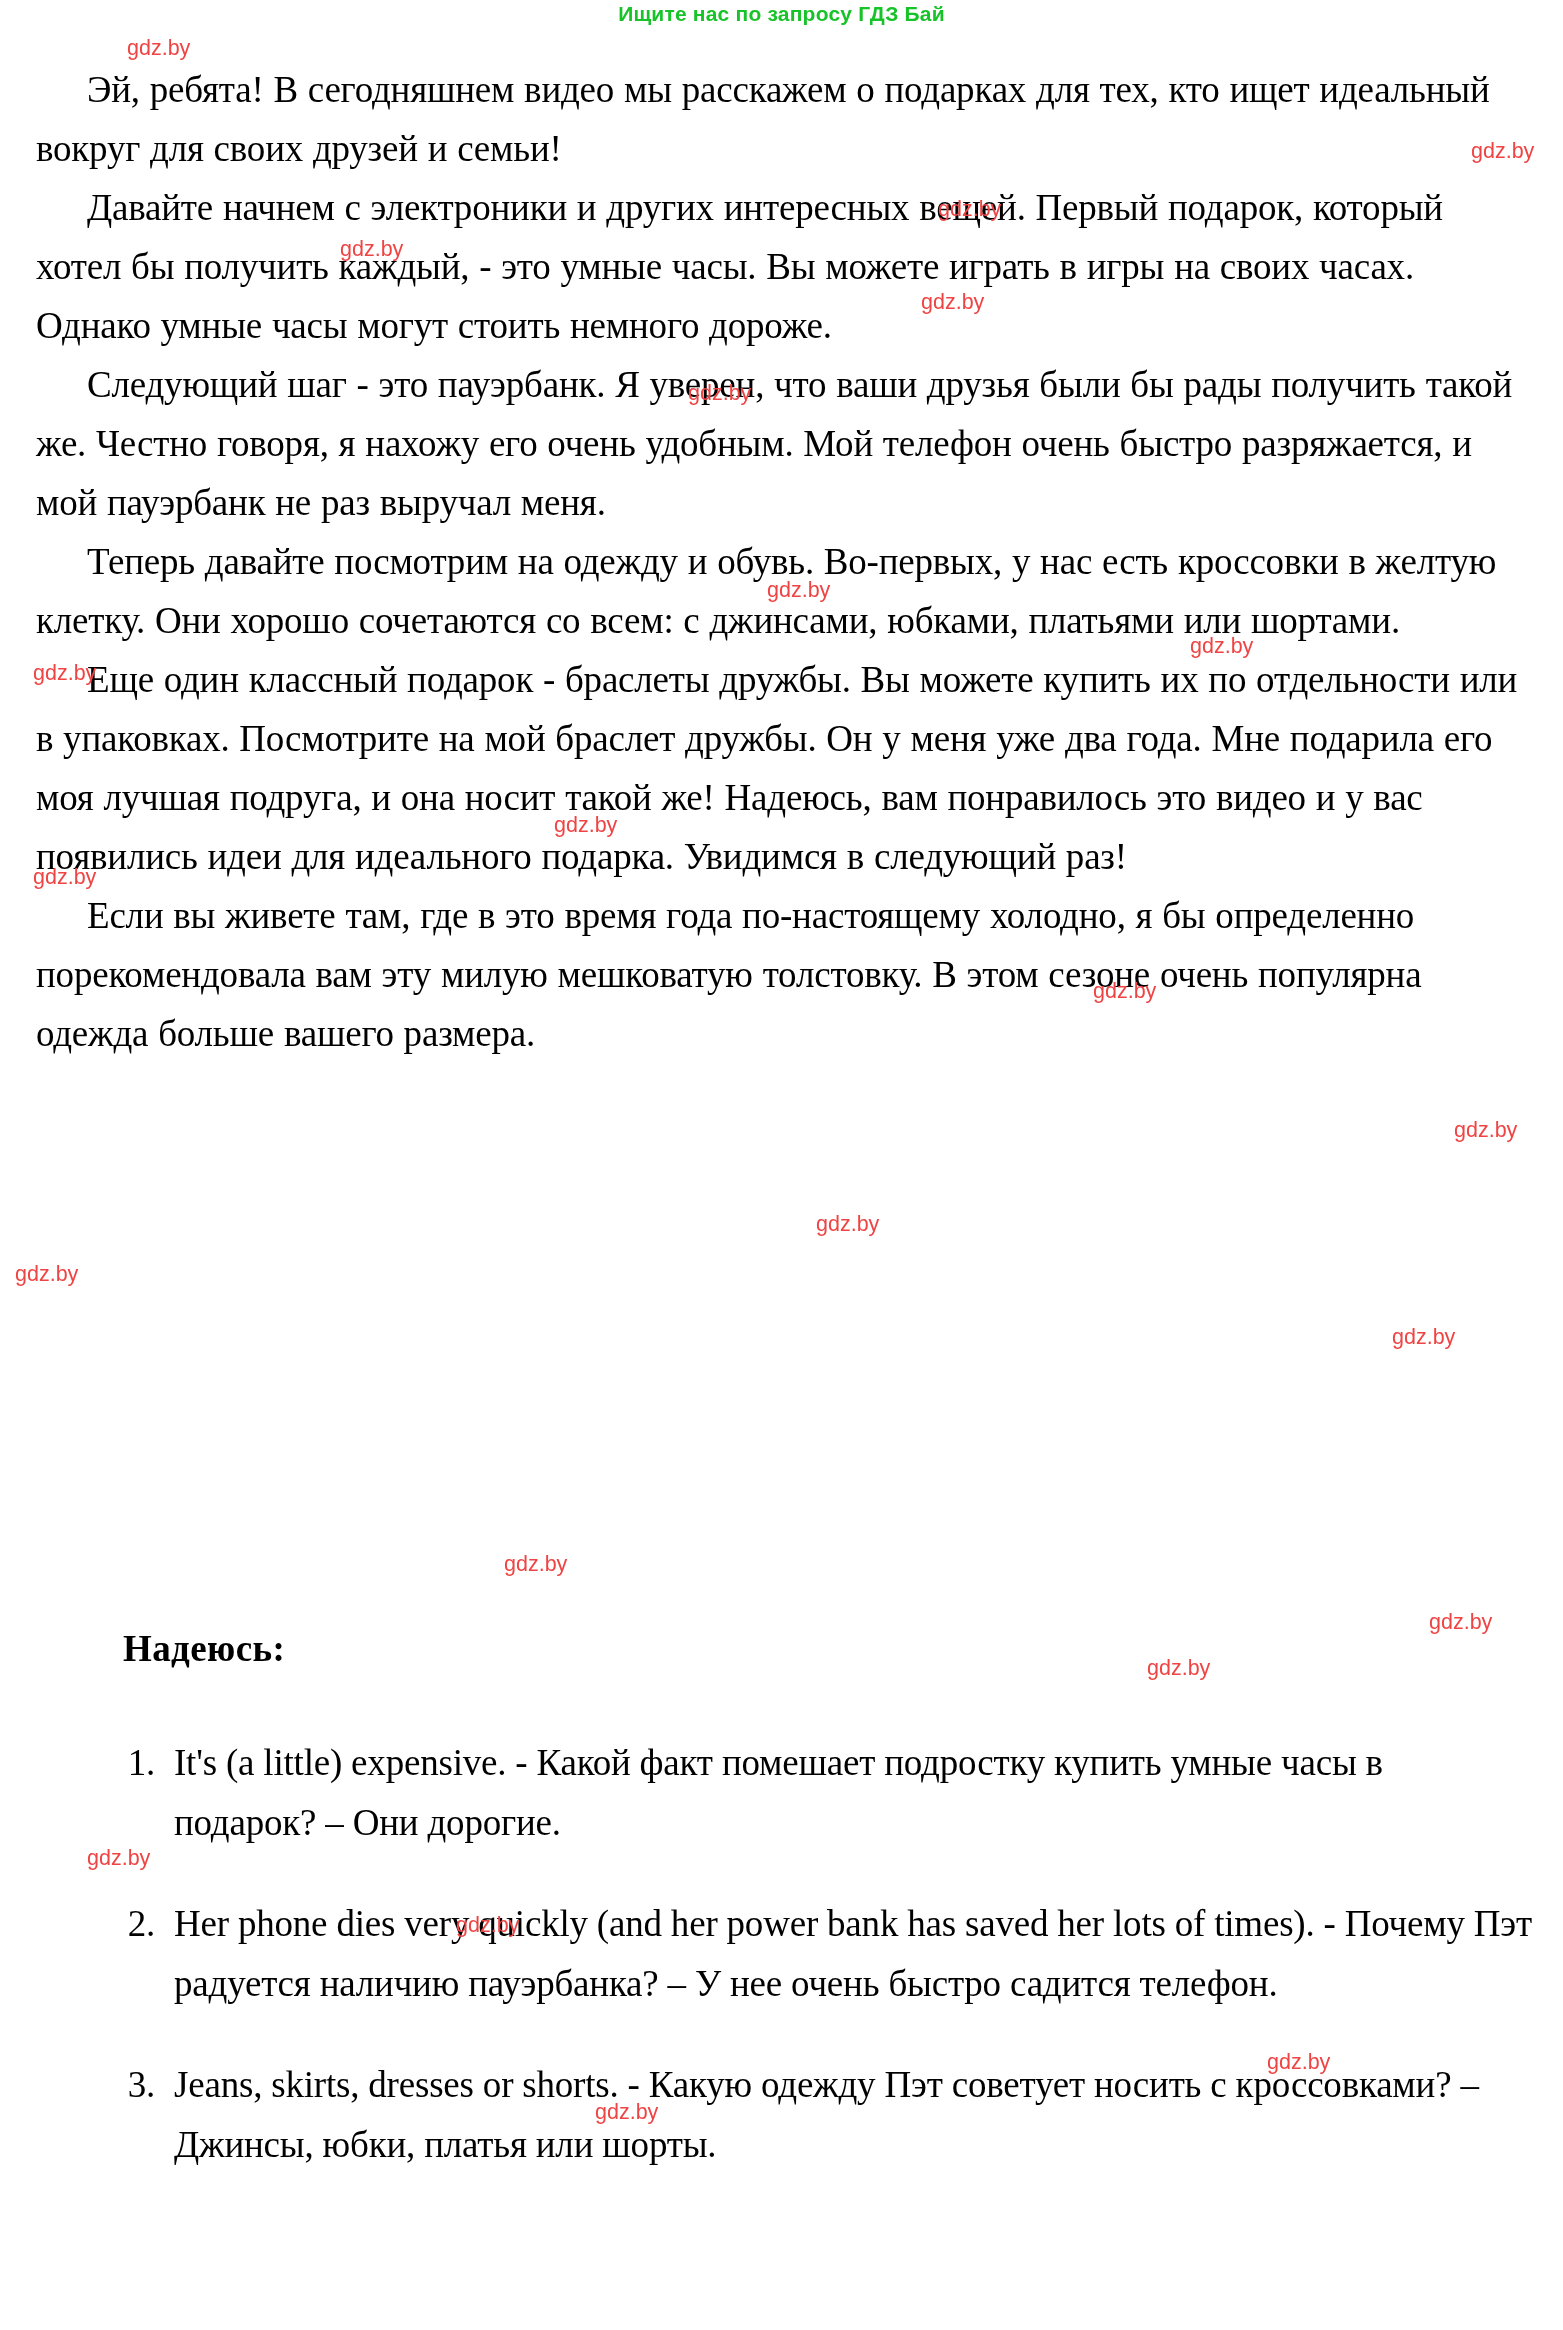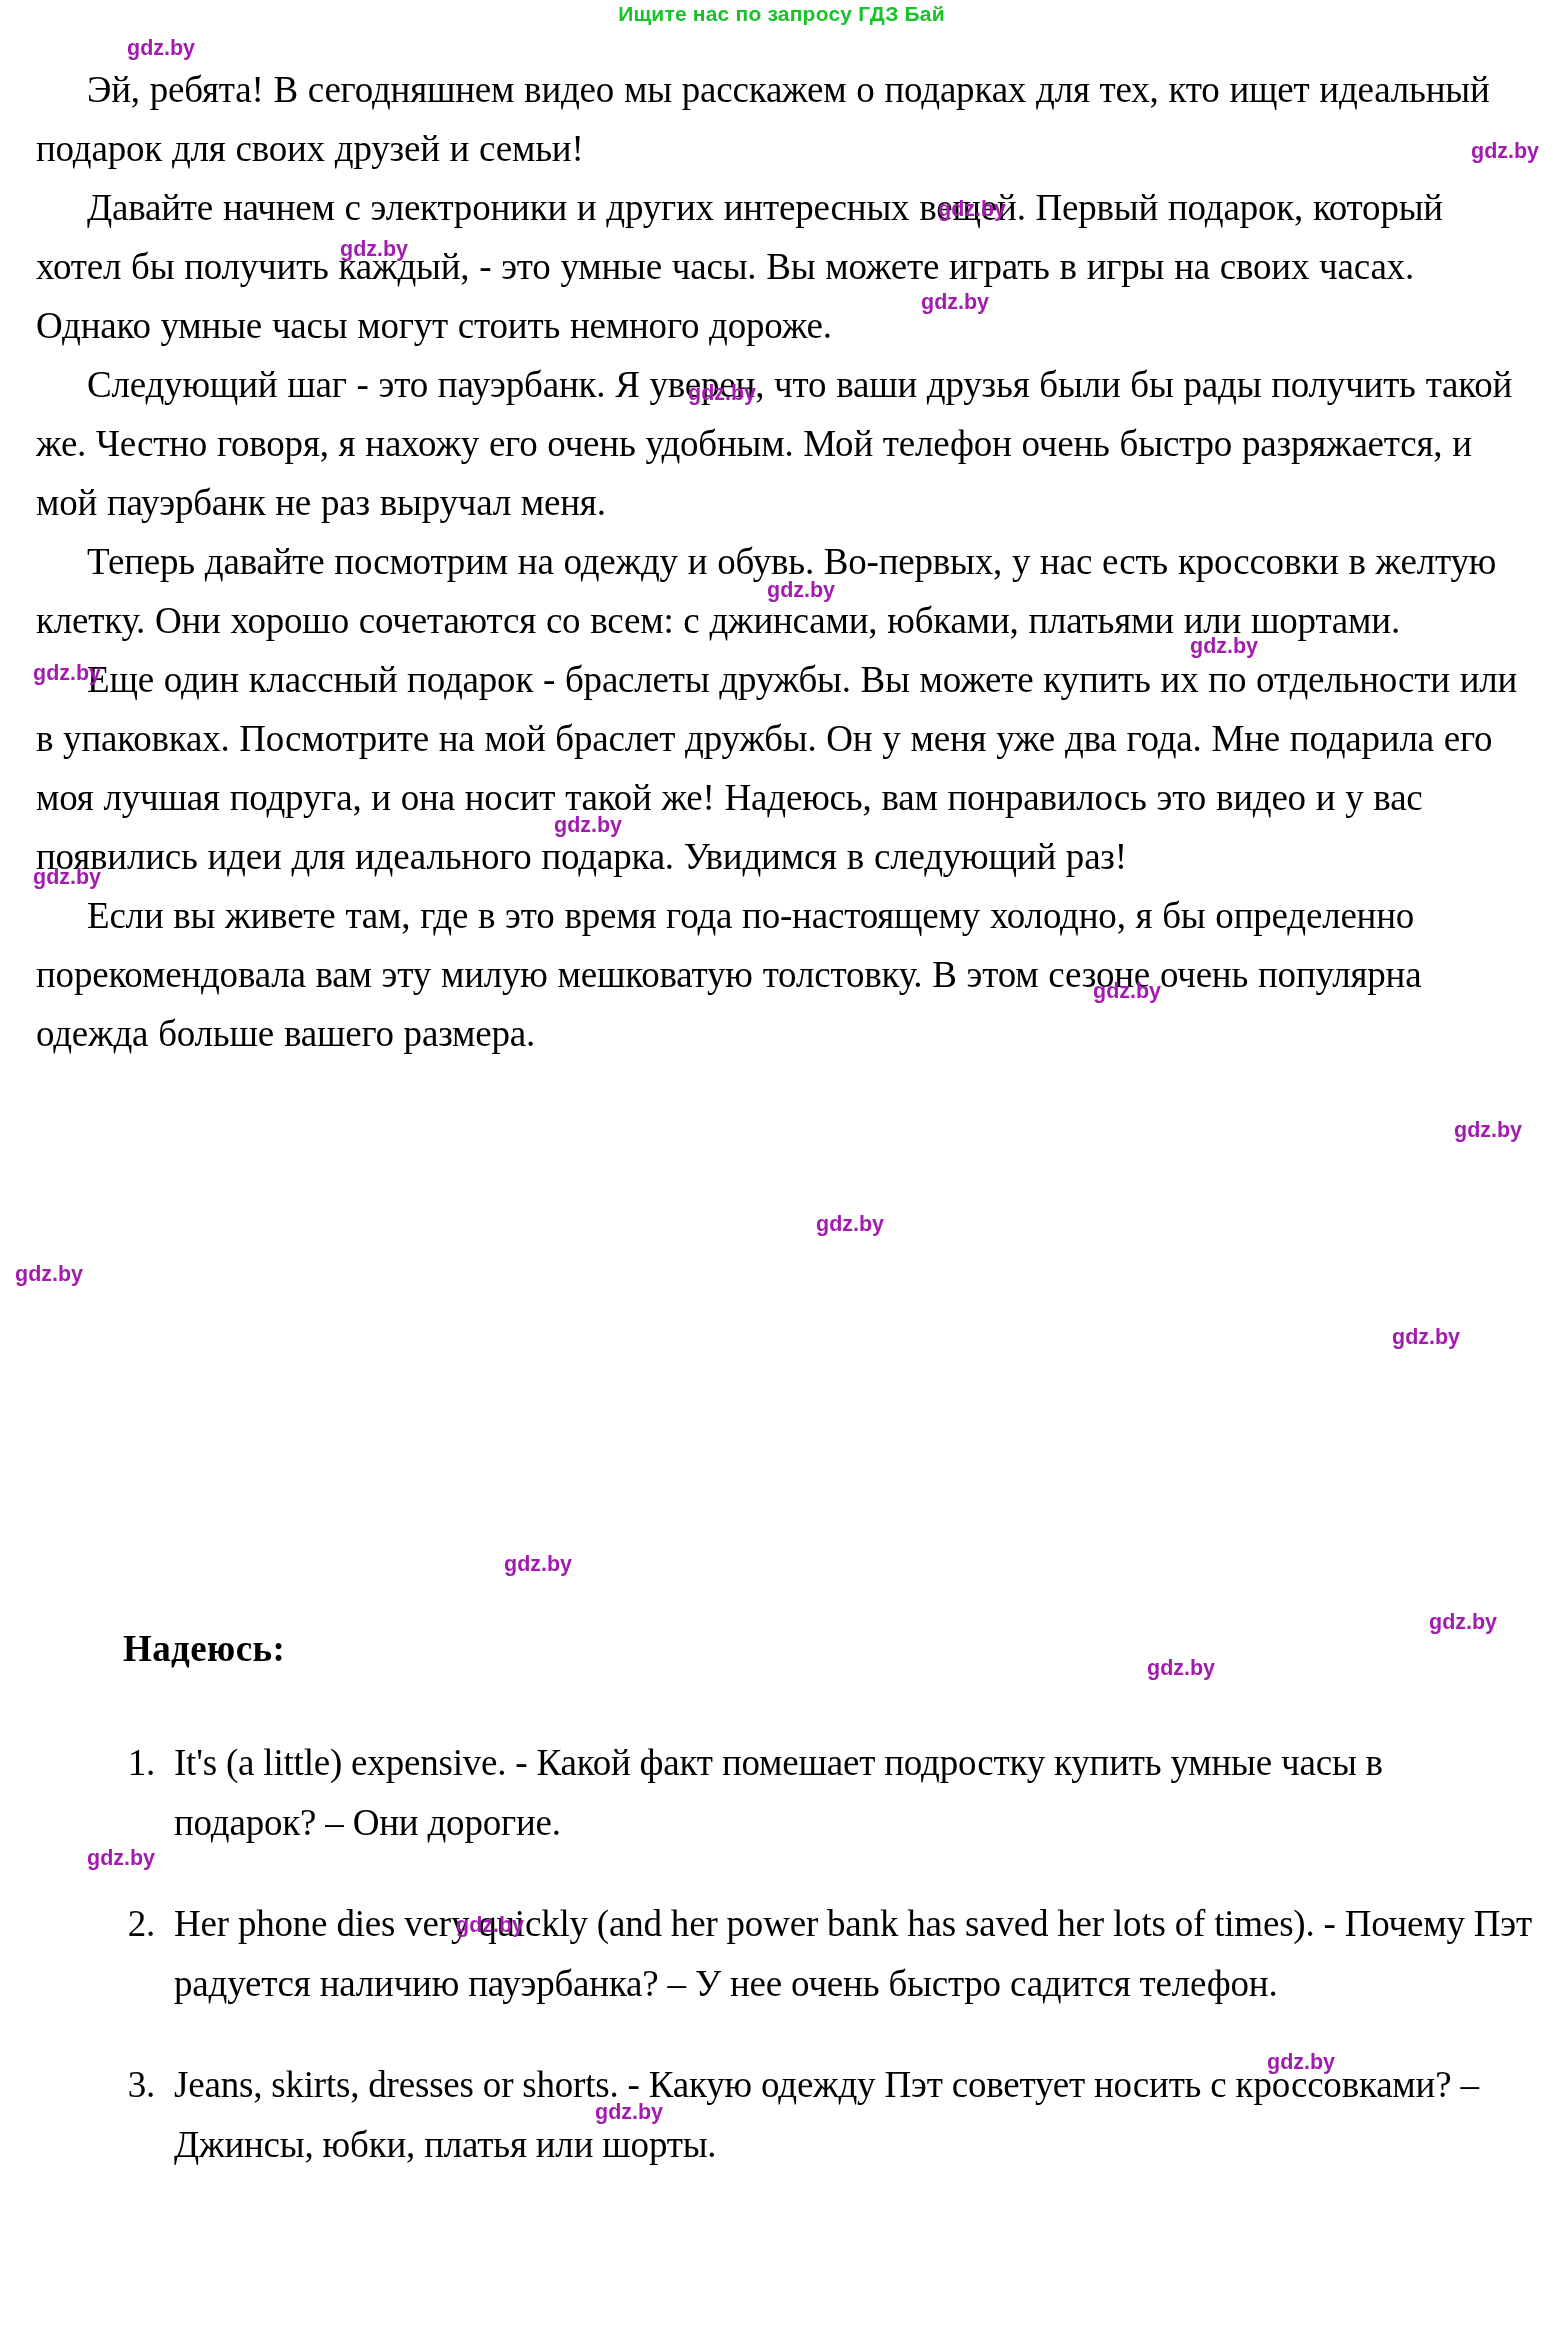--- a/index.html
+++ b/index.html
@@ -108,35 +108,34 @@
     font-size: 22.4px;
     color: #5b0f8b;
     letter-spacing: 0.5px;
   }
 
   
   .wm {
     position: absolute;
     font-family: "Liberation Sans", "DejaVu Sans", sans-serif;
     font-size: 21.5px;
-    color: #a21caf;
+    color: #ef4444;
     white-space: nowrap;
     pointer-events: none;
-    font-weight: bold;
   }
 </style>
 </head>
 <body>
 
 <div id="page">
 
   <div class="banner">Ищите нас по запросу ГДЗ Бай</div>
 
   <div class="content">
-    <p class="para"><span class="indent"></span><span>Эй, ребята! В сегодняшнем видео мы расскажем о подарках для тех, кто ищет идеальный подарок для своих друзей и семьи!</span></p>
+    <p class="para"><span class="indent"></span><span>Эй, ребята! В сегодняшнем видео мы расскажем о подарках для тех, кто ищет идеальный вокруг для своих друзей и семьи!</span></p>
     <p class="para"><span class="indent"></span><span>Давайте начнем с электроники и других интересных вещей. Первый подарок, который хотел бы получить каждый, - это умные часы. Вы можете играть в игры на своих часах. Однако умные часы могут стоить немного дороже.</span></p>
     <p class="para"><span class="indent"></span><span>Следующий шаг - это пауэрбанк. Я уверен, что ваши друзья были бы рады получить такой же. Честно говоря, я нахожу его очень удобным. Мой телефон очень быстро разряжается, и мой пауэрбанк не раз выручал меня.</span></p>
     <p class="para"><span class="indent"></span><span>Теперь давайте посмотрим на одежду и обувь. Во-первых, у нас есть кроссовки в желтую клетку. Они хорошо сочетаются со всем: с джинсами, юбками, платьями или шортами.</span></p>
     <p class="para"><span class="indent"></span><span>Еще один классный подарок - браслеты дружбы. Вы можете купить их по отдельности или в упаковках. Посмотрите на мой браслет дружбы. Он у меня уже два года. Мне подарила его моя лучшая подруга, и она носит такой же! Надеюсь, вам понравилось это видео и у вас появились идеи для идеального подарка. Увидимся в следующий раз!</span></p>
     <p class="para"><span class="indent"></span><span>Если вы живете там, где в это время года по-настоящему холодно, я бы определенно порекомендовала вам эту милую мешковатую толстовку. В этом сезоне очень популярна одежда больше вашего размера.</span></p>
   </div>
 
   <div class="answers-heading">Надеюсь:</div>
 
   <ol class="answers">

